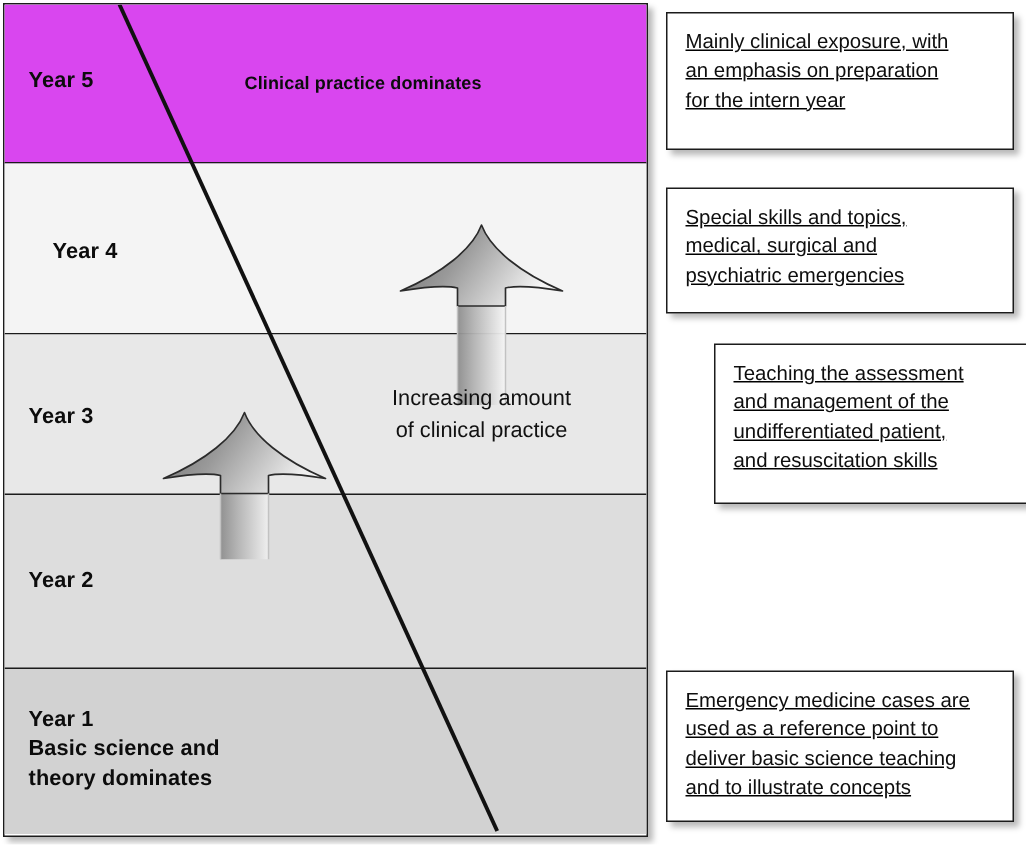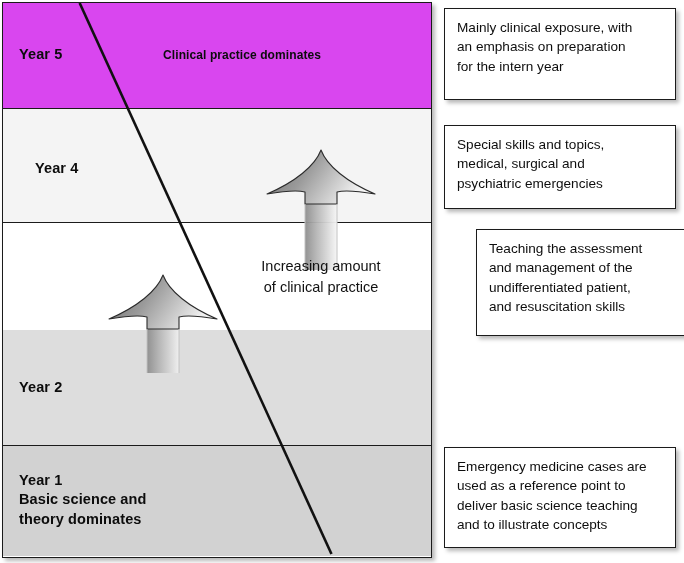--- a/index.html
+++ b/index.html
@@ -88,20 +88,21 @@
   
   .desc-box {
     position: absolute;
     left: 444px;
     width: 232px;
     box-sizing: border-box;
     background: #ffffff;
     border: 1.8px solid #1b1b1b;
     box-shadow: 3px 3px 4px rgba(0,0,0,0.28);
     padding: 9px 10px 8px 12px;
+    text-decoration: underline;
   }
   .desc-text {
     font-size: 13.6px;
     line-height: 1.42;
     color: #0e0e0e;
     white-space: pre-line;
   }
 </style>
 </head>
 <body>
@@ -112,20 +113,23 @@
 
     <div class="year-band last" id="band-0" style="top:0px;height:106px;background:#d946ef;border-bottom:1.6px solid #1b1b1b;">
       <div class="year-label" style="top:42px;">Year 5</div>
       <div class="band-headline" style="left:160px;top:45px;">Clinical practice dominates</div>
     </div>
 
     <div class="year-band" id="band-1" style="top:106px;height:114px;background:#f4f4f4;">
       <div class="year-label" style="top:50px;margin-left:16px;">Year 4</div>
     </div>
 
+    <div class="year-band" id="band-2" style="top:220px;height:107px;background:#e8e8e8;">
+      <div class="year-label" style="top:46px;">Year 3</div>
+    </div>
 
     <div class="year-band" id="band-3" style="top:327px;height:116px;background:#dddddd;">
       <div class="year-label" style="top:48px;">Year 2</div>
     </div>
 
     <div class="year-band last" id="band-4" style="top:443px;height:110px;background:#d2d2d2;">
       <div class="year-label" style="top:25px;">Year 1
 Basic science and
 theory dominates</div>
     </div>

